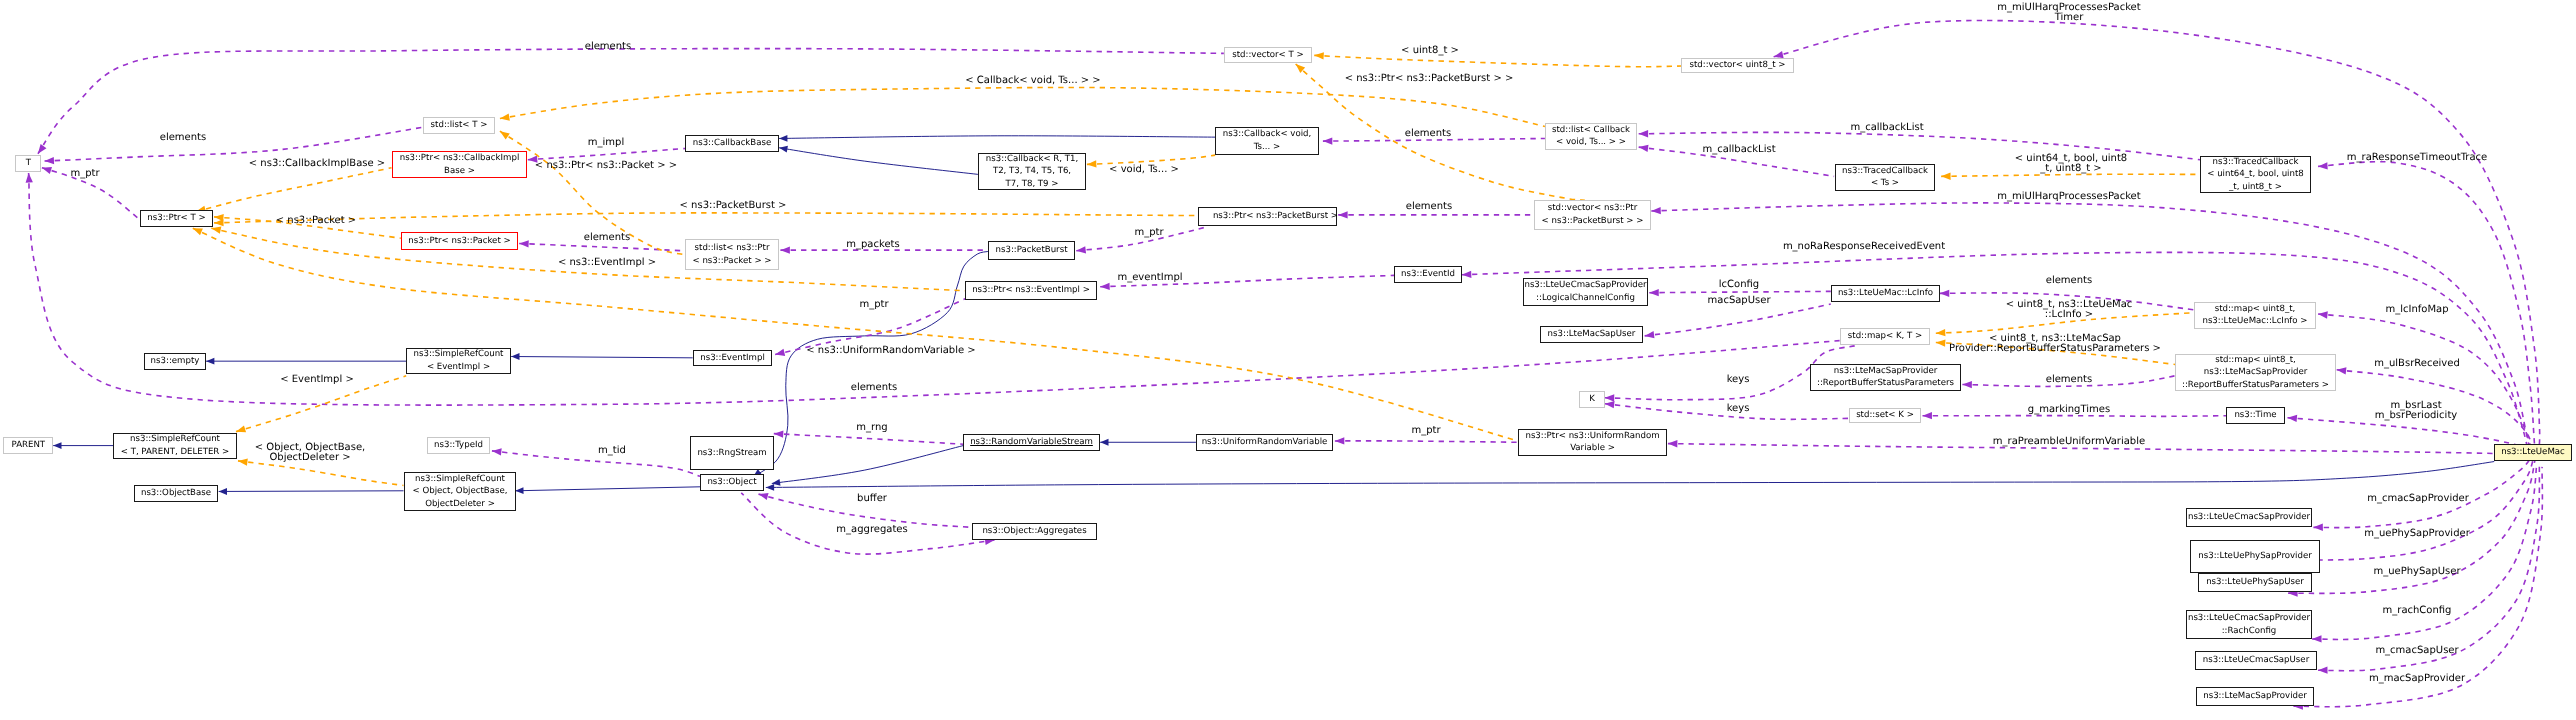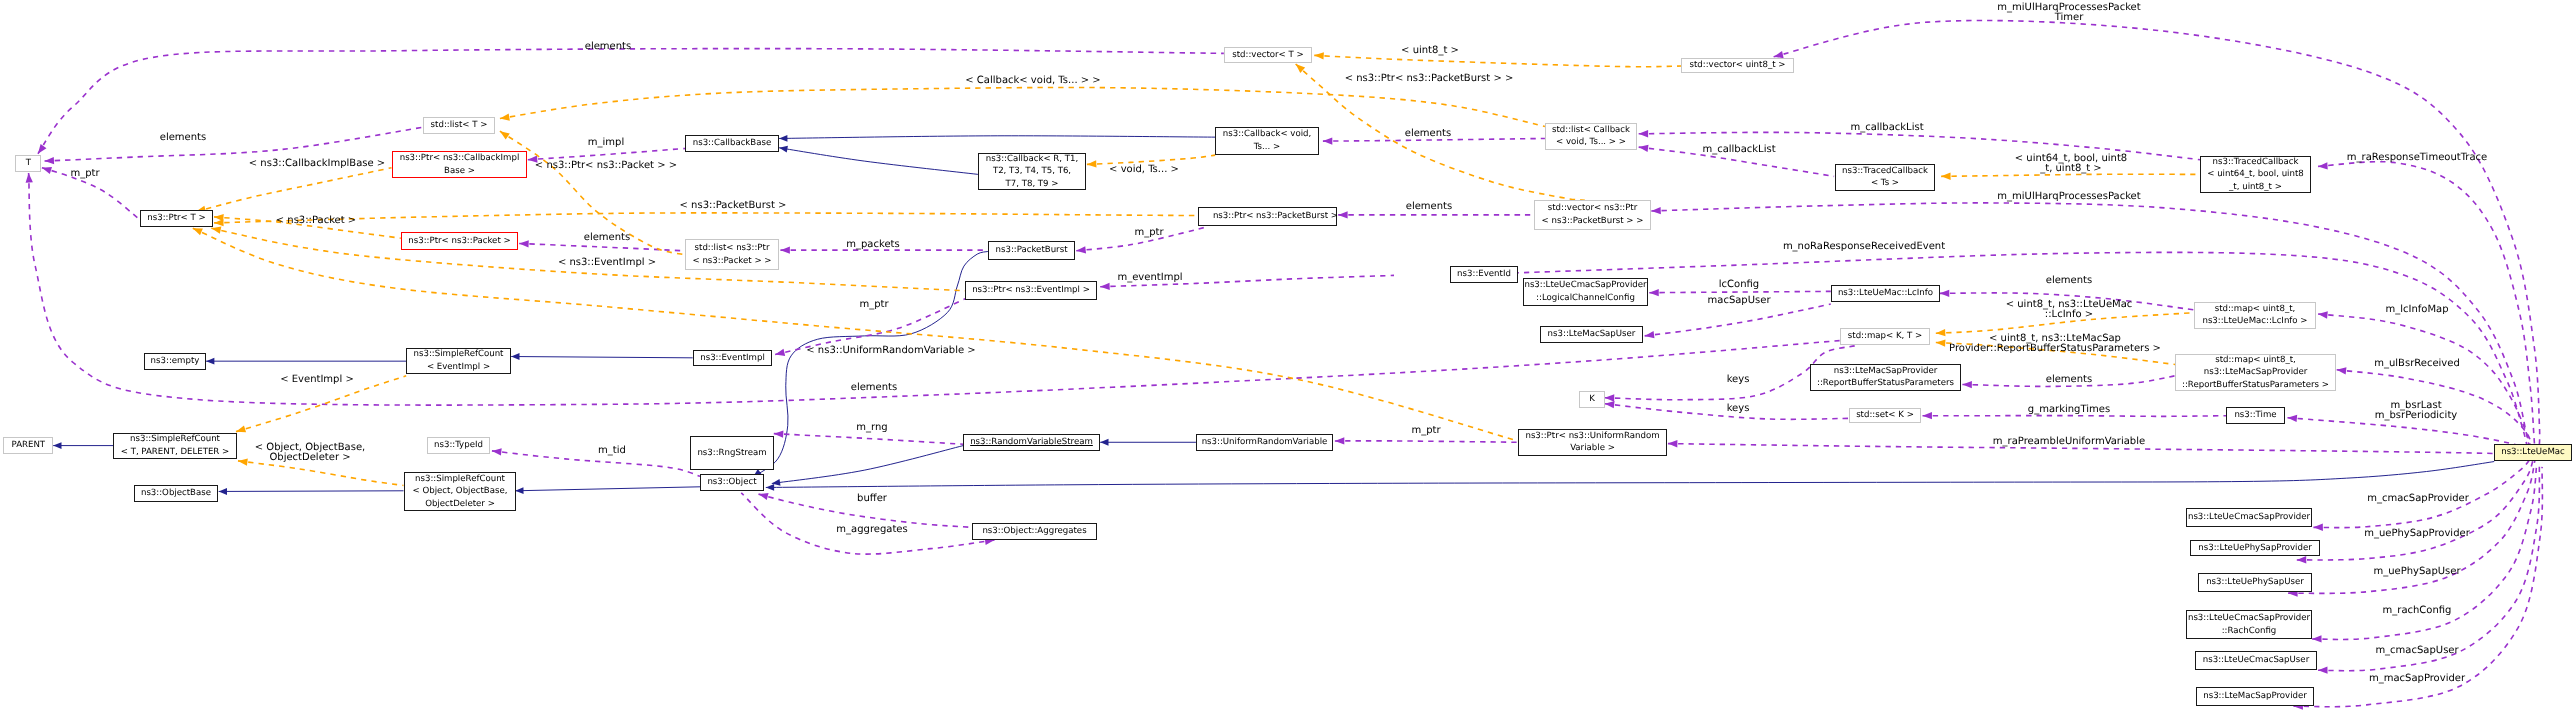--- a/index.html
+++ b/index.html
@@ -189,21 +189,21 @@
   <div class="node n-solid" style="left:965px;top:281px;width:132px;height:18.6px;"><span>ns3::Ptr&lt; ns3::EventImpl &gt;</span></div>
   <div class="node n-solid" style="left:963px;top:434px;width:137px;height:16.6px;text-decoration:underline;"><span>ns3::RandomVariableStream</span></div>
   <div class="node n-solid" style="left:1196px;top:434px;width:137px;height:16.6px;"><span>ns3::UniformRandomVariable</span></div>
   <div class="node n-grey" style="left:1224px;top:47px;width:88px;height:16px;"><span>std::vector&lt; T &gt;</span></div>
   <div class="node n-solid" style="left:1198px;top:207px;width:139px;height:19px;padding-left:16px;"><span>ns3::Ptr&lt; ns3::PacketBurst &gt;</span></div>
   <div class="node n-grey" style="left:1681px;top:58px;width:113px;height:15.3px;"><span>std::vector&lt; uint8_t &gt;</span></div>
   <div class="node n-grey" style="left:1545px;top:123px;width:92px;height:26.6px;"><span>std::list&lt; Callback
 &lt; void, Ts... &gt; &gt;</span></div>
   <div class="node n-grey" style="left:1534px;top:200px;width:117px;height:30px;"><span>std::vector&lt; ns3::Ptr
 &lt; ns3::PacketBurst &gt; &gt;</span></div>
-  <div class="node n-solid" style="left:1450px;top:266px;width:68px;height:17.3px;"><span>ns3::EventId</span></div>
+  <div class="node n-solid" style="left:1394px;top:266px;width:68px;height:17.3px;"><span>ns3::EventId</span></div>
   <div class="node n-solid" style="left:1523px;top:278px;width:125px;height:28px;"><span>ns3::LteUeCmacSapProvider
 ::LogicalChannelConfig</span></div>
   <div class="node n-solid" style="left:1540px;top:326px;width:103px;height:17.3px;"><span>ns3::LteMacSapUser</span></div>
   <div class="node n-grey" style="left:1579px;top:391px;width:26px;height:17.3px;"><span>K</span></div>
   <div class="node n-solid" style="left:1518px;top:429px;width:149px;height:26.6px;"><span>ns3::Ptr&lt; ns3::UniformRandom
 Variable &gt;</span></div>
   <div class="node n-solid" style="left:1835px;top:164px;width:100px;height:26.6px;"><span>ns3::TracedCallback
 &lt; Ts &gt;</span></div>
   <div class="node n-solid" style="left:1831px;top:285px;width:109px;height:16.6px;"><span>ns3::LteUeMac::LcInfo</span></div>
   <div class="node n-grey" style="left:1840px;top:328px;width:90px;height:17.3px;"><span>std::map&lt; K, T &gt;</span></div>
@@ -214,21 +214,21 @@
 &lt; uint64_t, bool, uint8
 _t, uint8_t &gt;</span></div>
   <div class="node n-grey" style="left:2194px;top:302px;width:122px;height:26.6px;"><span>std::map&lt; uint8_t,
 ns3::LteUeMac::LcInfo &gt;</span></div>
   <div class="node n-grey" style="left:2175px;top:354px;width:161px;height:37px;"><span>std::map&lt; uint8_t,
 ns3::LteMacSapProvider
 ::ReportBufferStatusParameters &gt;</span></div>
   <div class="node n-solid" style="left:2226px;top:407px;width:59px;height:17.3px;"><span>ns3::Time</span></div>
   <div class="node n-hl" style="left:2494px;top:444px;width:78px;height:17.3px;"><span>ns3::LteUeMac</span></div>
   <div class="node n-solid" style="left:2186px;top:508px;width:126px;height:19px;"><span>ns3::LteUeCmacSapProvider</span></div>
-  <div class="node n-solid" style="left:2190px;top:540px;width:130px;height:16px;"><span>ns3::LteUePhySapProvider</span></div>
+  <div class="node n-solid" style="left:2190px;top:540px;width:130px;height:33px;"><span>ns3::LteUePhySapProvider</span></div>
   <div class="node n-solid" style="left:2198px;top:573px;width:114px;height:18.6px;"><span>ns3::LteUePhySapUser</span></div>
   <div class="node n-solid" style="left:2186px;top:610px;width:126px;height:29px;"><span>ns3::LteUeCmacSapProvider
 ::RachConfig</span></div>
   <div class="node n-solid" style="left:2195px;top:651px;width:122px;height:18.6px;"><span>ns3::LteUeCmacSapUser</span></div>
   <div class="node n-solid" style="left:2196px;top:687px;width:118px;height:18.6px;"><span>ns3::LteMacSapProvider</span></div>
   <div class="elabel" style="left:608px;top:47px;">elements</div>
   <div class="elabel" style="left:183px;top:138px;">elements</div>
   <div class="elabel" style="left:85px;top:174px;">m_ptr</div>
   <div class="elabel" style="left:874px;top:388px;">elements</div>
   <div class="elabel" style="left:606px;top:143px;">m_impl</div>

